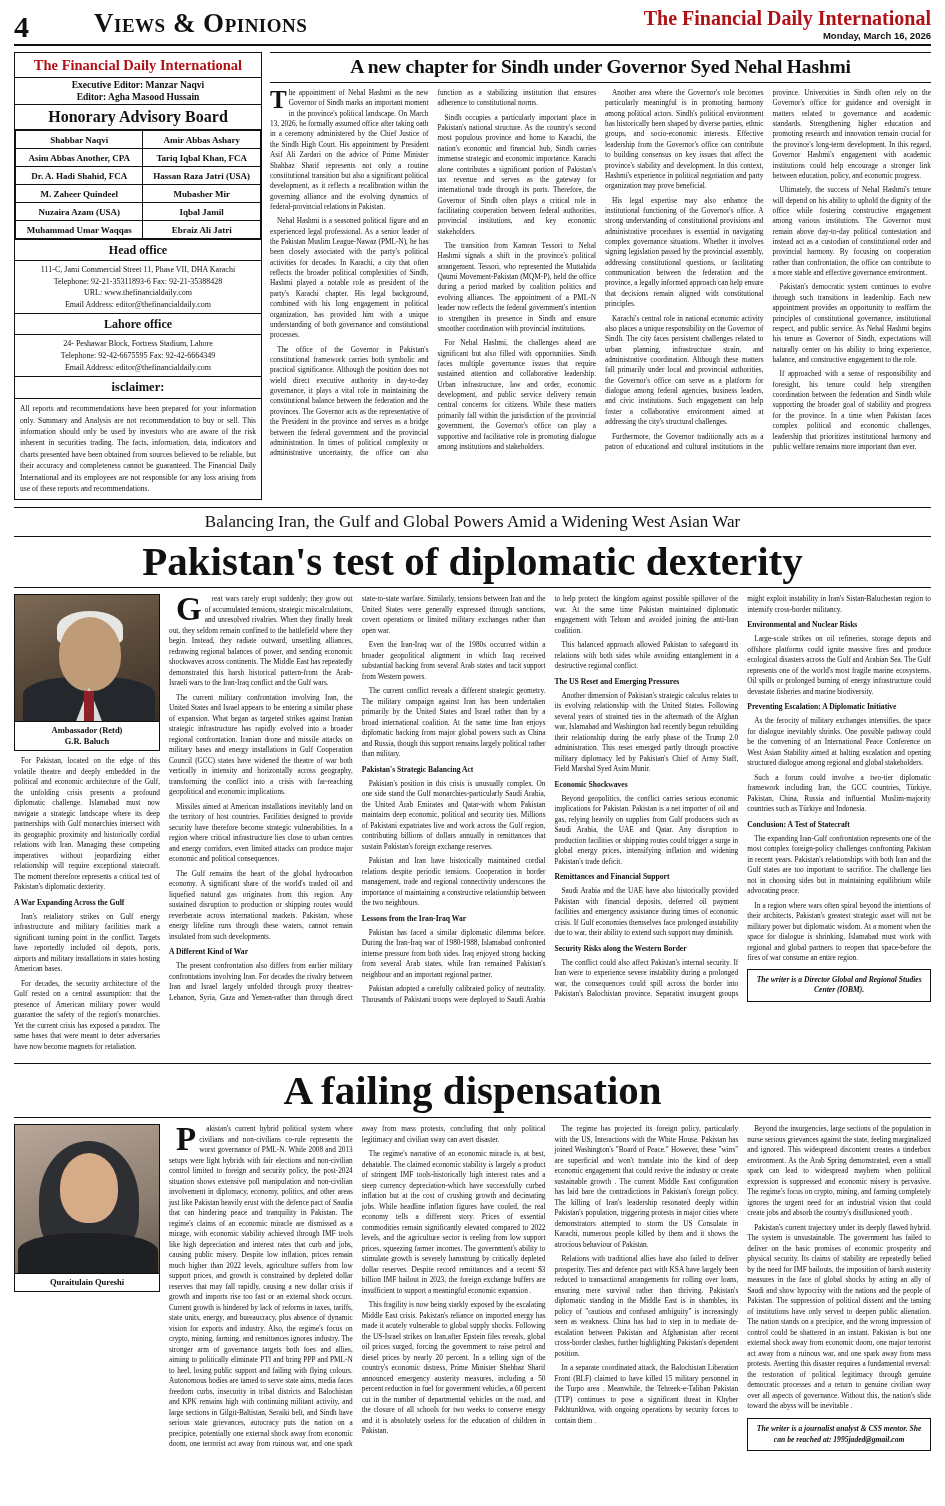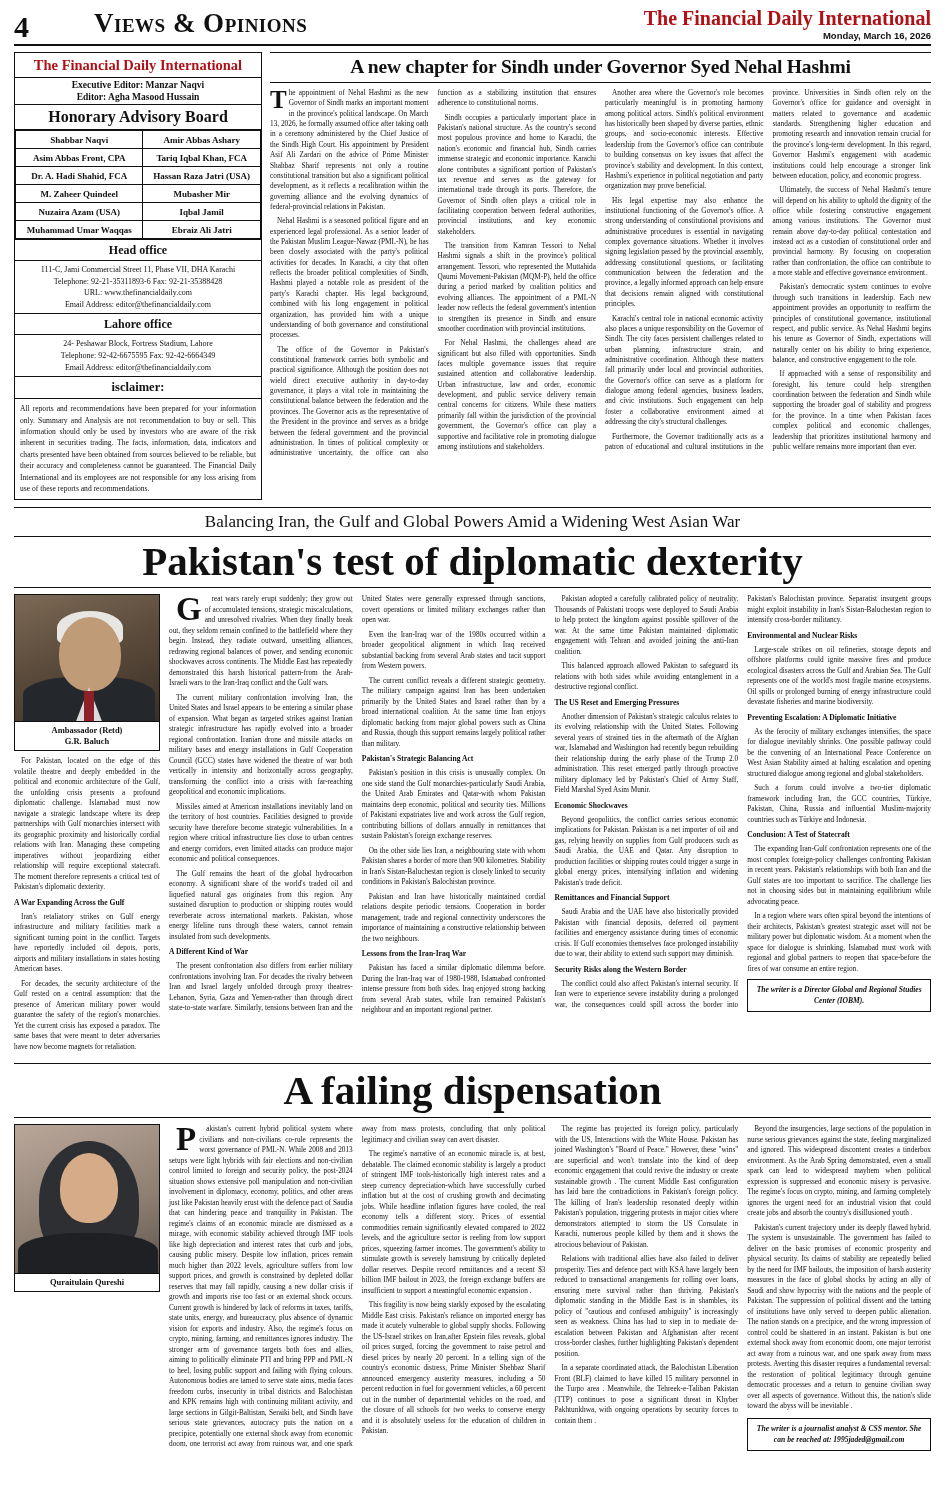--- a/index.html
+++ b/index.html
@@ -186,21 +186,21 @@
       <div class="mb-line">Executive Editor: Manzar Naqvi</div>
       <div class="mb-line" style="padding-top:0">Editor: Agha Masood Hussain</div>
       <div class="mb-head">Honorary Advisory Board</div>
       <table class="adv">
         <tbody>
             <tr>
           <td>Shabbar Naqvi</td>
           <td>Amir Abbas Ashary</td>
         </tr>
         <tr>
-          <td>Asim Abbas Front, CPA</td>
+          <td>Asim Abbas Another, CPA</td>
           <td>Tariq Iqbal Khan, FCA</td>
         </tr>
         <tr>
           <td>Dr. A. Hadi Shahid, FCA</td>
           <td>Hassan Raza Jatri (USA)</td>
         </tr>
         <tr>
           <td>M. Zaheer Quindeel</td>
           <td>Mubasher Mir</td>
         </tr>
@@ -275,21 +275,20 @@
       <p class="firstpara">Great wars rarely erupt suddenly; they grow out of accumulated tensions, strategic miscalculations, and unresolved rivalries. When they finally break out, they seldom remain confined to the battlefield where they begin. Instead, they radiate outward, unsettling alliances, redrawing regional balances of power, and sending economic shockwaves across continents. The Middle East has repeatedly demonstrated this harsh historical pattern-from the Arab-Israeli wars to the Iran-Iraq conflict and the Gulf wars.</p>
       <p>The current military confrontation involving Iran, the United States and Israel appears to be entering a similar phase of expansion. What began as targeted strikes against Iranian strategic infrastructure has rapidly evolved into a broader regional confrontation. Iranian drone and missile attacks on military bases and energy installations in Gulf Cooperation Council (GCC) states have widened the theatre of war both vertically in intensity and horizontally across geography, transforming the conflict into a crisis with far-reaching geopolitical and economic implications.</p>
       <p>Missiles aimed at American installations inevitably land on the territory of host countries. Facilities designed to provide security have therefore become strategic vulnerabilities. In a region where critical infrastructure lies close to urban centres and energy corridors, even limited attacks can produce major economic and political consequences.</p>
       <p>The Gulf remains the heart of the global hydrocarbon economy. A significant share of the world's traded oil and liquefied natural gas originates from this region. Any sustained disruption to production or shipping routes would reverberate across international markets. Pakistan, whose energy lifeline runs through these waters, cannot remain insulated from such developments.</p>
       <h4>A Different Kind of War</h4>
       <p>The present confrontation also differs from earlier military confrontations involving Iran. For decades the rivalry between Iran and Israel largely unfolded through proxy theatres-Lebanon, Syria, Gaza and Yemen-rather than through direct state-to-state warfare. Similarly, tensions between Iran and the United States were generally expressed through sanctions, covert operations or limited military exchanges rather than open war.</p>
       <p>Even the Iran-Iraq war of the 1980s occurred within a broader geopolitical alignment in which Iraq received substantial backing from several Arab states and tacit support from Western powers.</p>
       <p>The current conflict reveals a different strategic geometry. The military campaign against Iran has been undertaken primarily by the United States and Israel rather than by a broad international coalition. At the same time Iran enjoys diplomatic backing from major global powers such as China and Russia, though this support remains largely political rather than military.</p>
       <h4>Pakistan's Strategic Balancing Act</h4>
       <p>Pakistan's position in this crisis is unusually complex. On one side stand the Gulf monarchies-particularly Saudi Arabia, the United Arab Emirates and Qatar-with whom Pakistan maintains deep economic, political and security ties. Millions of Pakistani expatriates live and work across the Gulf region, contributing billions of dollars annually in remittances that sustain Pakistan's foreign exchange reserves.</p>
-      <p>On the other side lies Iran, a neighbouring state with whom Pakistan shares a border of more than 900 kilometres. Stability in Iran's Sistan-Baluchestan region is closely linked to security conditions in Pakistan's Balochistan province.</p>
       <p>Pakistan and Iran have historically maintained cordial relations despite periodic tensions. Cooperation in border management, trade and regional connectivity underscores the importance of maintaining a constructive relationship between the two neighbours.</p>
       <h4>Lessons from the Iran-Iraq War</h4>
       <p>Pakistan has faced a similar diplomatic dilemma before. During the Iran-Iraq war of 1980-1988, Islamabad confronted intense pressure from both sides. Iraq enjoyed strong backing from several Arab states, while Iran remained Pakistan's neighbour and an important regional partner.</p>
       <p>Pakistan adopted a carefully calibrated policy of neutrality. Thousands of Pakistani troops were deployed to Saudi Arabia to help protect the kingdom against possible spillover of the war. At the same time Pakistan maintained diplomatic engagement with Tehran and avoided joining the anti-Iran coalition.</p>
       <p>This balanced approach allowed Pakistan to safeguard its relations with both sides while avoiding entanglement in a destructive regional conflict.</p>
       <h4>The US Reset and Emerging Pressures</h4>
       <p>Another dimension of Pakistan's strategic calculus relates to its evolving relationship with the United States. Following several years of strained ties in the aftermath of the Afghan war, Islamabad and Washington had recently begun rebuilding their relationship during the early phase of the Trump 2.0 administration. This reset emerged partly through proactive military diplomacy led by Pakistan's Chief of Army Staff, Field Marshal Syed Asim Munir.</p>
       <h4>Economic Shockwaves</h4>
       <p>Beyond geopolitics, the conflict carries serious economic implications for Pakistan. Pakistan is a net importer of oil and gas, relying heavily on supplies from Gulf producers such as Saudi Arabia, the UAE and Qatar. Any disruption to production facilities or shipping routes could trigger a surge in global energy prices, intensifying inflation and widening Pakistan's trade deficit.</p>
       <h4>Remittances and Financial Support</h4>

